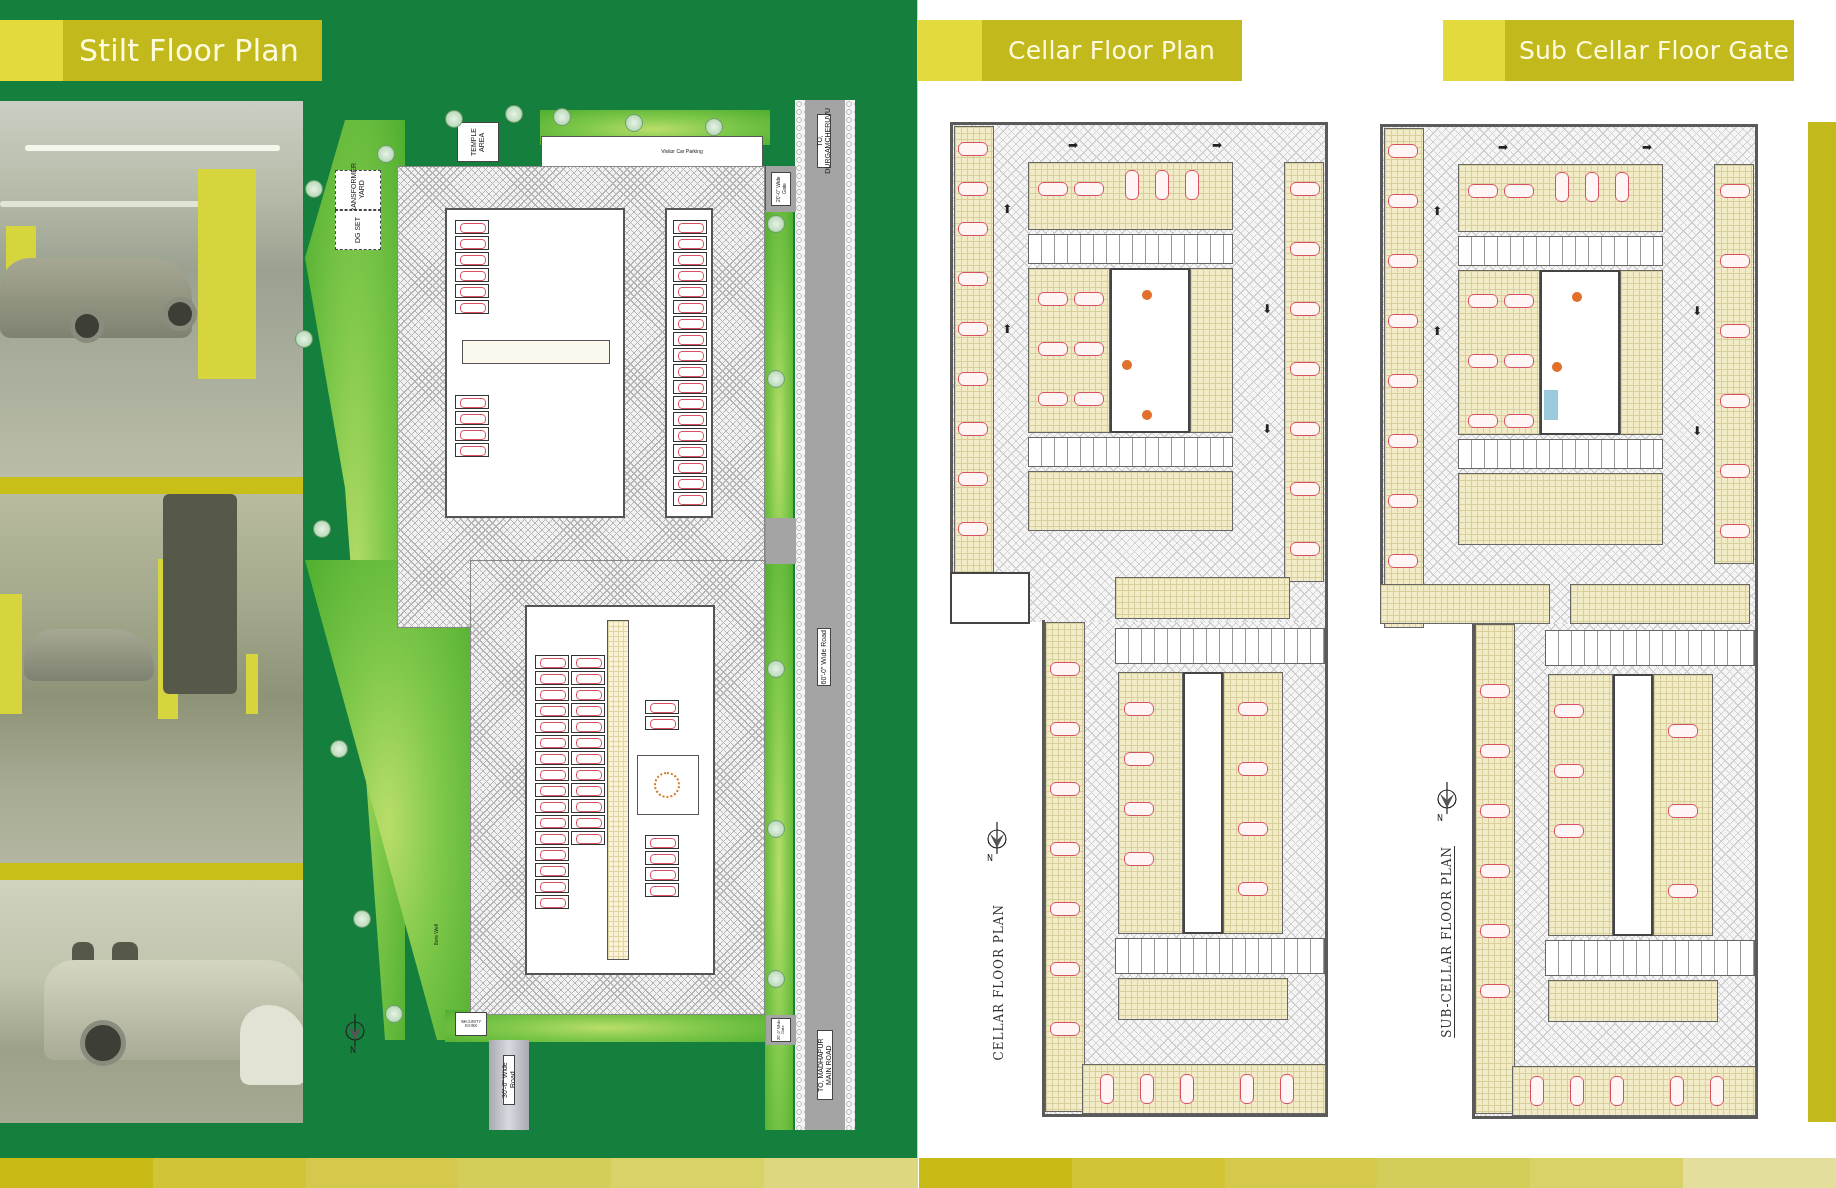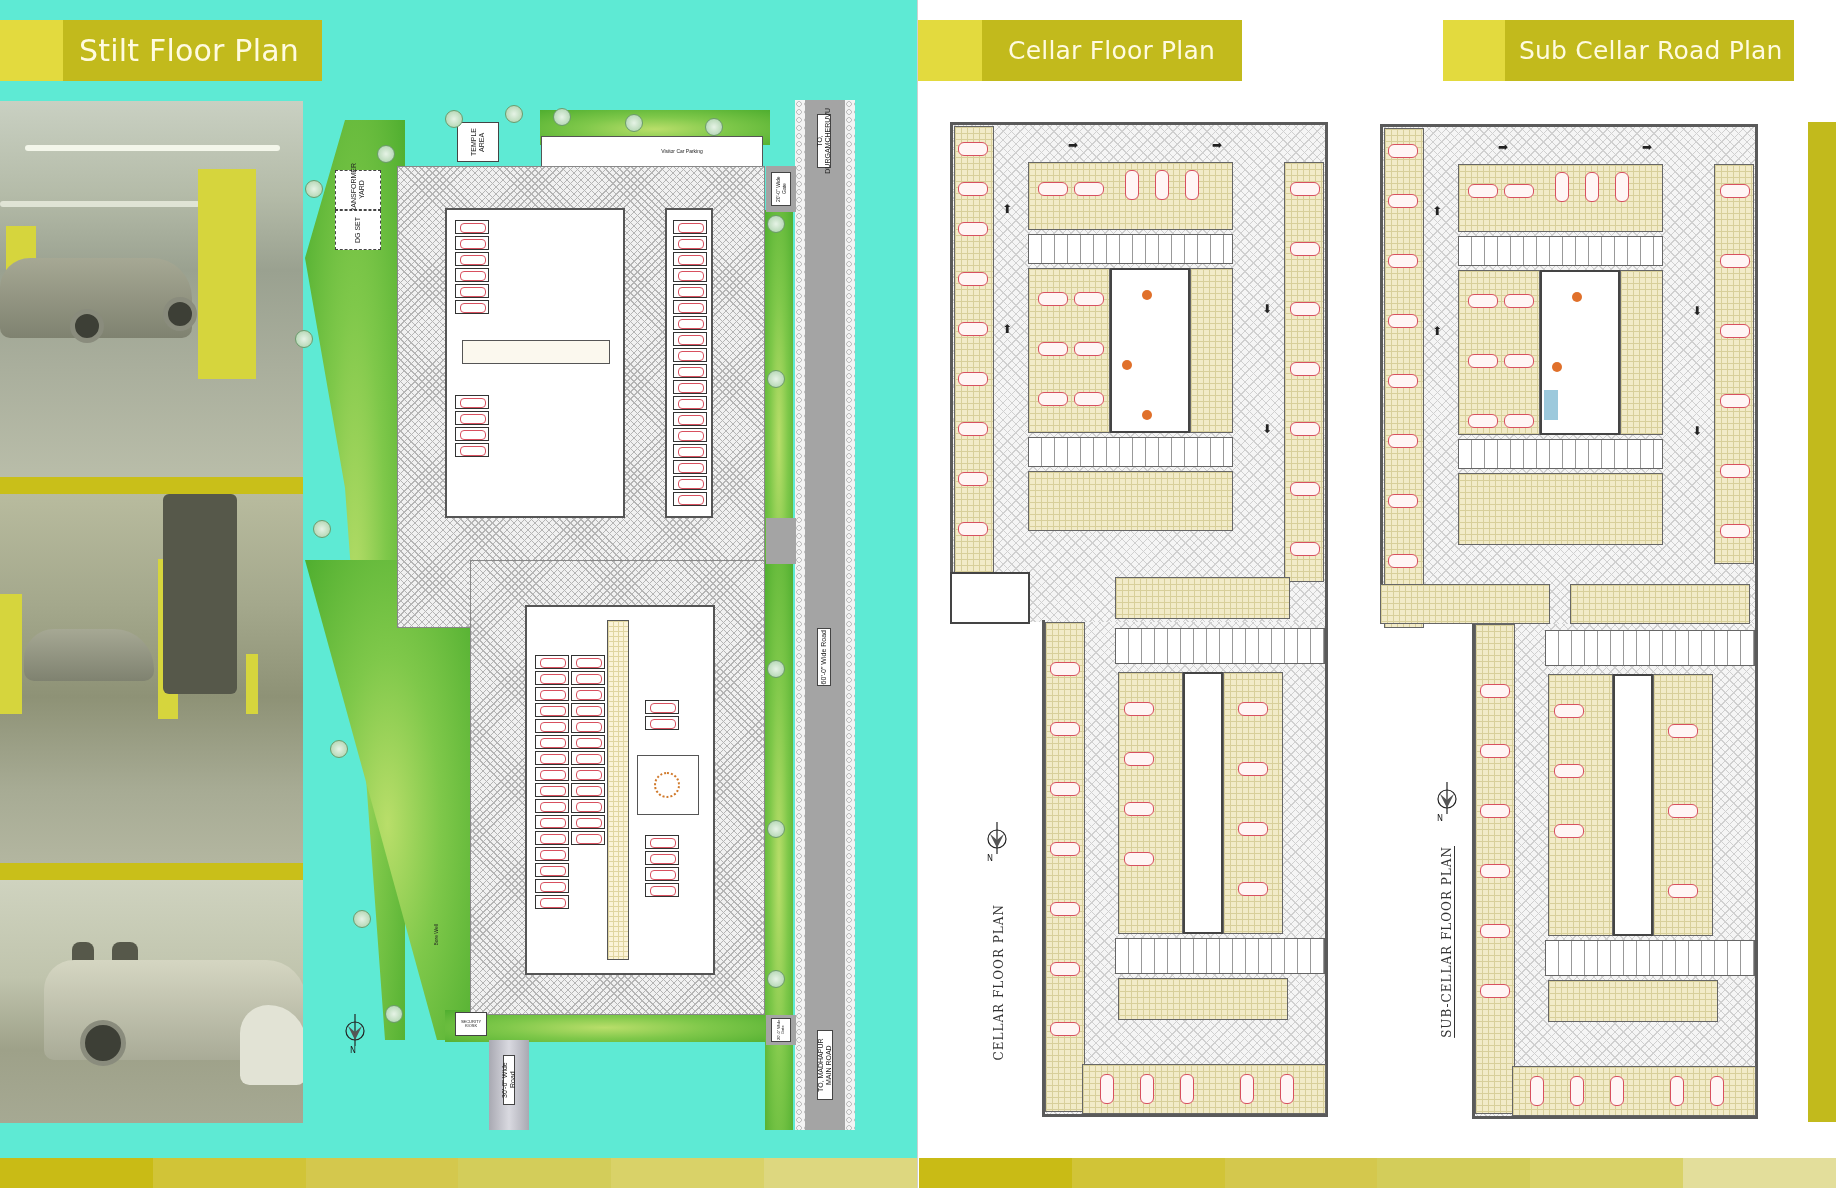--- a/index.html
+++ b/index.html
@@ -1,19 +1,19 @@
 <!DOCTYPE html>
 <html><head>
 <meta charset="utf-8">
 <style>
   * { box-sizing: border-box; margin: 0; padding: 0; }
   html, body { width: 1836px; height: 1188px; background: #ffffff; overflow: hidden; }
   body { position: relative; font-family: "DejaVu Sans", sans-serif; }
 
-  .page { position: absolute; top: 0; height: 1188px; background: #5eead4; }
+  .page { position: absolute; top: 0; height: 1188px; background: #15803d; }
   .page.left { left: 0; width: 918px; }
   .page.right { left: 918px; width: 918px; }
   .spine { position: absolute; left: 917px; top: 0; width: 1px; height: 1188px; background: #cfcfcf; }
 
   
   .tab { position: absolute; height: 61px; display: flex; align-items: stretch; }
   .tab .tab-accent { width: 63px; background: #e3da3e; }
   .tab .tab-body { background: #c2ba1c; display: flex; align-items: center; color: #fffbe0;
                    font-family: "DejaVu Sans", sans-serif; font-size: 29px; letter-spacing: 0.2px; white-space: nowrap; }
   .tab-stilt { left: 0; top: 20px; }
@@ -314,21 +314,21 @@
 <div class="spine"></div>
 
 <div class="page right" style="background:transparent"></div>
 
 <div class="tab tab-cellar">
   <div class="tab-accent"></div>
   <div class="tab-body">Cellar Floor Plan</div>
 </div>
 <div class="tab tab-subcellar">
   <div class="tab-accent"></div>
-  <div class="tab-body">Sub Cellar Road Plan</div>
+  <div class="tab-body">Sub Cellar Floor Gate</div>
 </div>
 
 <div class="right-edge-bar"></div>
 
 <div class="cplan" style="left:950px;top:122px;width:380px;height:995px;">
   <div class="drive" style="left:0;top:0;width:378px;height:500px;"></div>
   <div class="drive" style="left:92px;top:500px;width:286px;height:495px;"></div>
   <div class="outline" style="left:0;top:0;width:378px;height:500px;border-bottom:none;"></div>
   <div class="outline" style="left:92px;top:498px;width:286px;height:497px;border-top:none;"></div>
 

